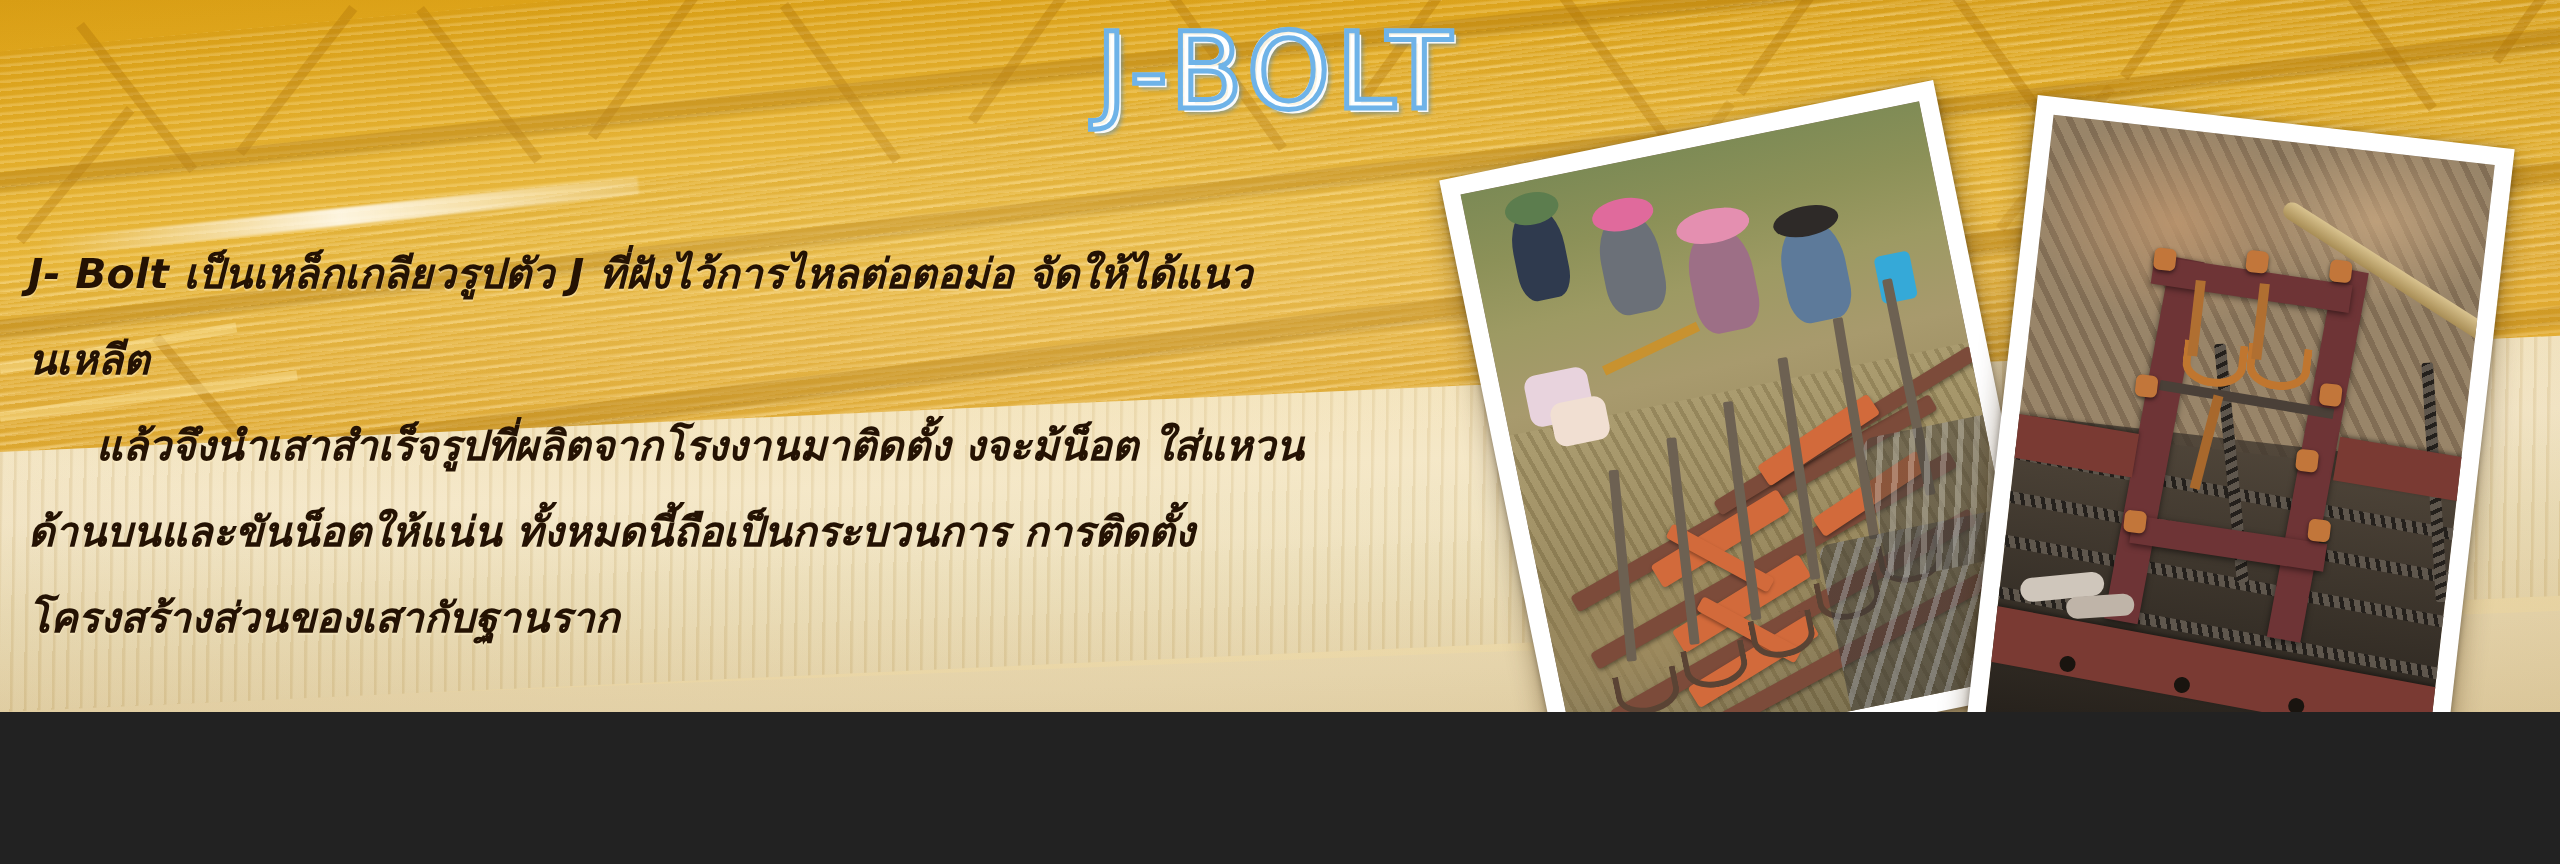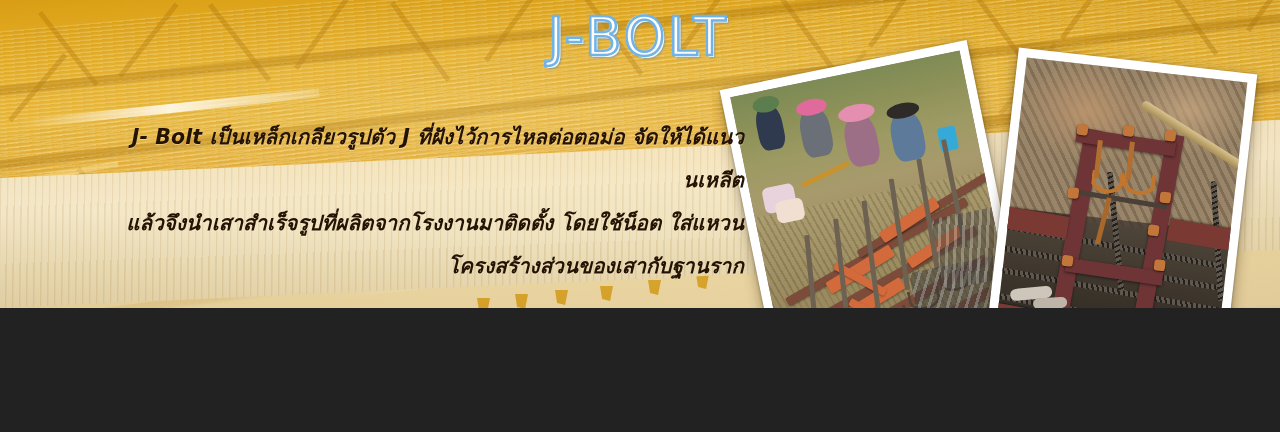--- a/index.html
+++ b/index.html
@@ -1,20 +1,19 @@
 <!DOCTYPE html>
 <html><head>
 <meta charset="utf-8">
 <style>
   html,body{margin:0;padding:0;background:#222;}
   #banner{
-    position:relative;width:1280px;height:308px;overflow:hidden;
+    position:relative;width:1280px;height:356px;overflow:hidden;
     font-family:"DejaVu Sans","Liberation Sans",sans-serif;
     background:#0369a1;
-    text-align:right;
   }
   
   .bg-base{position:absolute;inset:0;
     background:
       linear-gradient(177deg,
         #d99e12 0%, #e4ae26 18%, #e9b736 34%,
         #e7b33a 46%, #e3ad33 55%, #ecc868 63%,
         #f2dda2 71%, #eddfbb 79%, #ece0c0 88%, #e8dcbb 100%);
   }
   
@@ -309,19 +308,20 @@
         <div style="position:absolute;left:34px;top:236px;width:34px;height:11px;background:#bfb4a8;border-radius:6px;transform:rotate(-10deg);"></div>
       </div>
     </div>
   </div>
 
   <div id="title">J-BOLT</div>
 
   <div id="copy">
     <p>J- Bolt เป็นเหล็กเกลียวรูปตัว J  ที่ฝังไว้การไหลต่อตอม่อ จัดให้ได้แนว</p>
     <p>นเหลีต</p>
-    <p class="indent">แล้วจึงนำเสาสำเร็จรูปที่ผลิตจากโรงงานมาติดตั้ง โดยใช้น็อต ใส่แหวน</p>
+    <p class="indent">แล้วจึงนำเสาสำเร็จรูปที่ผลิตจากโรงงานมาติดตั้ง งจะม้น็อต ใส่แหวน</p>
+    <p>ด้านบนและขันน็อตให้แน่น ทั้งหมดนี้ถือเป็นกระบวนการ การติดตั้ง</p>
     <p>โครงสร้างส่วนของเสากับฐานราก</p>
   </div>
 
   <div id="signature">BY ENKIA-HAPPY</div>
 
 </div>
 
 </body></html>

